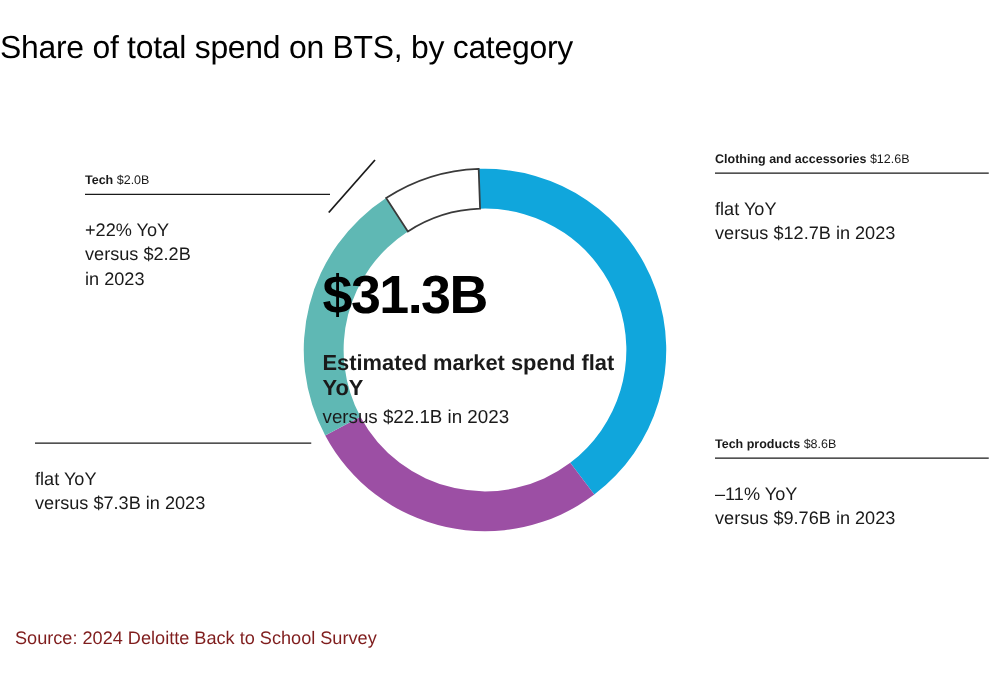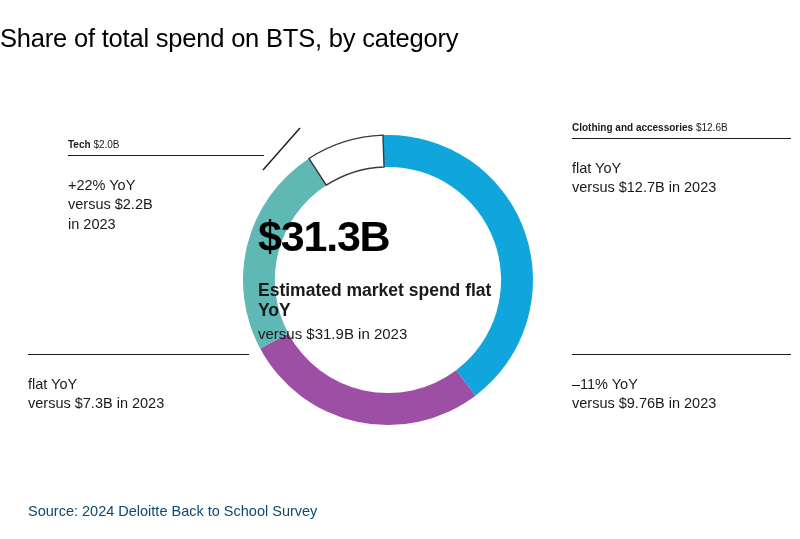--- a/index.html
+++ b/index.html
@@ -122,24 +122,24 @@
   .leaders {
     position: absolute;
     left: 0; top: 0;
     width: 800px; height: 539px;
     pointer-events: none;
   }
 
   
   .source {
     position: absolute;
-    left: 28px;
+    left: 12px;
     top: 503px;
     font-size: 14.5px;
-    color: #0c4a6e;
+    color: #7f1d1d;
   }
 </style>
 </head>
 <body>
 
 <div id="page">
 
   <div class="chart-title">Share of total spend on BTS, by category</div>
 
   <svg class="leaders" viewBox="0 0 800 539" width="800" height="539">
@@ -154,21 +154,21 @@
           <path d="M 17.17 213.44 A 145 145 0 0 1 65.91 23.47 L 83.31 50.20 A 113.10000000000001 113.10000000000001 0 0 0 45.29 198.39 Z" fill="#5FB8B4" stroke="none"></path>
           <path d="M 65.91 23.47 A 145 145 0 0 1 139.94 0.09 L 141.05 31.97 A 113.10000000000001 113.10000000000001 0 0 0 83.31 50.20 Z" fill="#FFFFFF" stroke="#3A3A3A" stroke-width="1.4"></path>
         </g>
     </svg>
   </div>
 
   <div class="center-block">
     <div class="center-total">$31.3B</div>
     <div class="center-sub">Estimated market spend
 flat YoY</div>
-    <div class="center-note">versus $31.9B in 2023</div>
+    <div class="center-note">versus $22.1B in 2023</div>
   </div>
 
   <div class="callout" id="callout-other">
     <div class="headline">
       <span class="cat">Tech</span><span> </span><span class="val">$2.0B</span>
     </div>
     <hr class="rule">
     <div class="detail">+22% YoY
 versus $2.2B
 in 2023</div>
@@ -183,20 +183,23 @@
 versus $12.7B in 2023</div>
   </div>
 
   <div class="callout" id="callout-school">
     <hr class="rule">
     <div class="detail">flat YoY
 versus $7.3B in 2023</div>
   </div>
 
   <div class="callout" id="callout-tech">
+    <div class="headline">
+      <span class="cat">Tech products</span><span> </span><span class="val">$8.6B</span>
+    </div>
     <hr class="rule">
     <div class="detail">–11% YoY
 versus $9.76B in 2023</div>
   </div>
 
   <div class="source">Source: 2024 Deloitte Back to School Survey</div>
 
 </div>
 
 </body></html>

